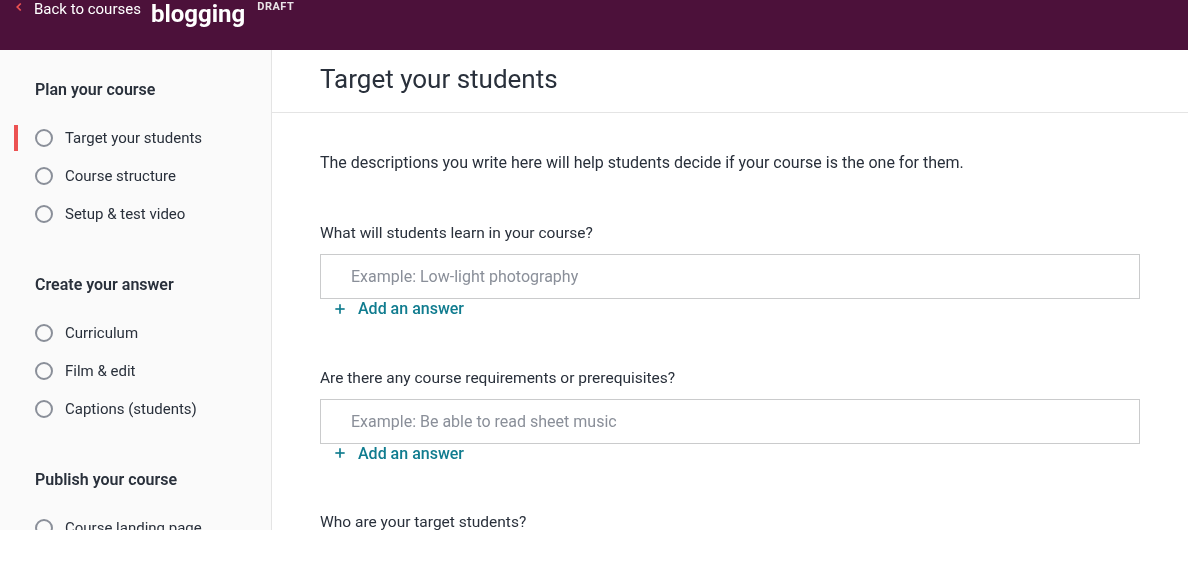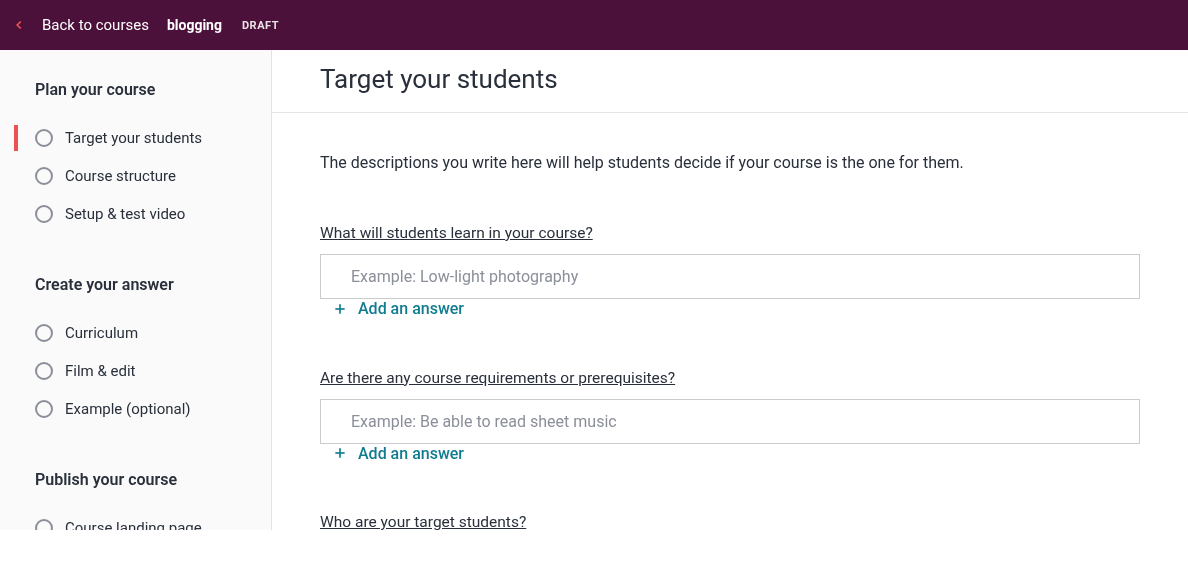--- a/index.html
+++ b/index.html
@@ -1,40 +1,40 @@
 <!DOCTYPE html>
 <html><head>
   <meta charset="utf-8">
   <style>
     * { margin: 0; padding: 0; box-sizing: border-box; }
     body { font-family: -apple-system, BlinkMacSystemFont, "Segoe UI", Roboto, "Helvetica Neue", Arial, sans-serif; width: 1188px; height: 584px; overflow: hidden; background: #fff; }
 
-    .topbar { background: #4c113a; height: 50px; display: flex; align-items: center; padding: 0 12px; gap: 16px; color: #fff; }
+    .topbar { background: #4c113a; height: 50px; display: flex; padding: 0 12px; gap: 8px; color: #fff; }
     .back-chevron { width: 14px; height: 14px; display: inline-flex; align-items: center; justify-content: center; }
     .back-text { font-size: 15px; color: #fff; }
-    .course-name { font-size: 14px; font-weight: 700; margin-left: 2px; }
+    .course-name { font-size: 24px; font-weight: 700; margin-left: 2px; }
     .draft-badge { font-size: 11px; font-weight: 700; letter-spacing: 0.5px; color: #e9e3e7; margin-left: 4px; }
 
     .layout { display: flex; height: 480px; }
 
     .sidebar { width: 272px; background: #fafafa; border-right: 1px solid #e4e4e4; padding: 30px 0; overflow-y: auto; }
     .section-title { font-size: 16px; font-weight: 600; color: #29303b; padding: 0 35px 20px; }
     .nav-item { display: flex; align-items: center; padding: 10px 35px; cursor: pointer; position: relative; }
     .nav-item.active::before { content: ""; position: absolute; left: 14px; top: 6px; bottom: 6px; width: 4px; background: #ec5252; }
     .checkbox-circle { width: 18px; height: 18px; border: 2px solid #8a8f99; border-radius: 50%; margin-right: 12px; flex-shrink: 0; }
     .nav-label { font-size: 15px; color: #29303b; }
     .section-gap { height: 42px; }
 
     .main { flex: 1; overflow-y: auto; background: #fff; }
     .page-header { padding: 14px 48px 18px; border-bottom: 1px solid #e4e4e4; }
     .page-title { font-size: 26px; font-weight: 400; color: #29303b; }
     .content { padding: 40px 48px; }
     .intro-text { font-size: 16px; color: #29303b; margin-bottom: 52px; }
     .question-block { margin-bottom: 48px; }
-    .question-label { font-size: 15.5px; color: #29303b; margin-bottom: 12px; text-decoration: underline; }
+    .question-label { font-size: 15.5px; color: #29303b; margin-bottom: 12px; }
     .answer-input { width: 100%; padding: 12px 30px; border: 1px solid #cacbcc; font-size: 16px; color: #29303b; outline: none; font-family: inherit; }
     .answer-input::placeholder { color: #8a8f99; }
     .add-answer { display: inline-flex; align-items: center; gap: 10px; cursor: pointer; color: #107c8f; font-size: 16px; font-weight: 500; padding-left: 12px; }
     .plus-icon { width: 16px; height: 16px; display: inline-flex; }
   </style>
 </head>
 <body>
 
 <div class="topbar">
   <span class="back-chevron">
@@ -70,21 +70,21 @@
     <div class="nav-item">
       <span class="checkbox-circle"></span>
       <span class="nav-label">Curriculum</span>
     </div>
     <div class="nav-item">
       <span class="checkbox-circle"></span>
       <span class="nav-label">Film &amp; edit</span>
     </div>
     <div class="nav-item">
       <span class="checkbox-circle"></span>
-      <span class="nav-label">Example (optional)</span>
+      <span class="nav-label">Captions (students)</span>
     </div>
 
     <div class="section-gap"></div>
 
     <div class="section-title">Publish your course</div>
     <div class="nav-item">
       <span class="checkbox-circle"></span>
       <span class="nav-label">Course landing page</span>
     </div>
     <div class="nav-item">

